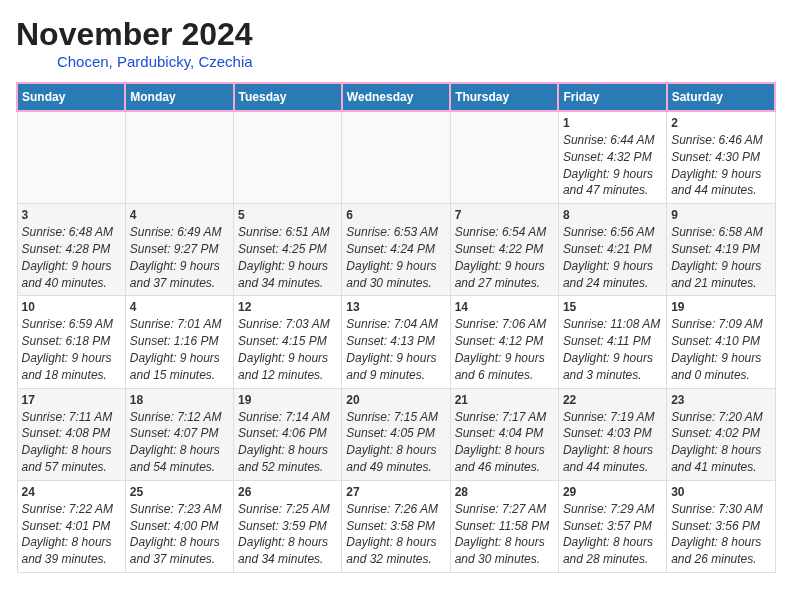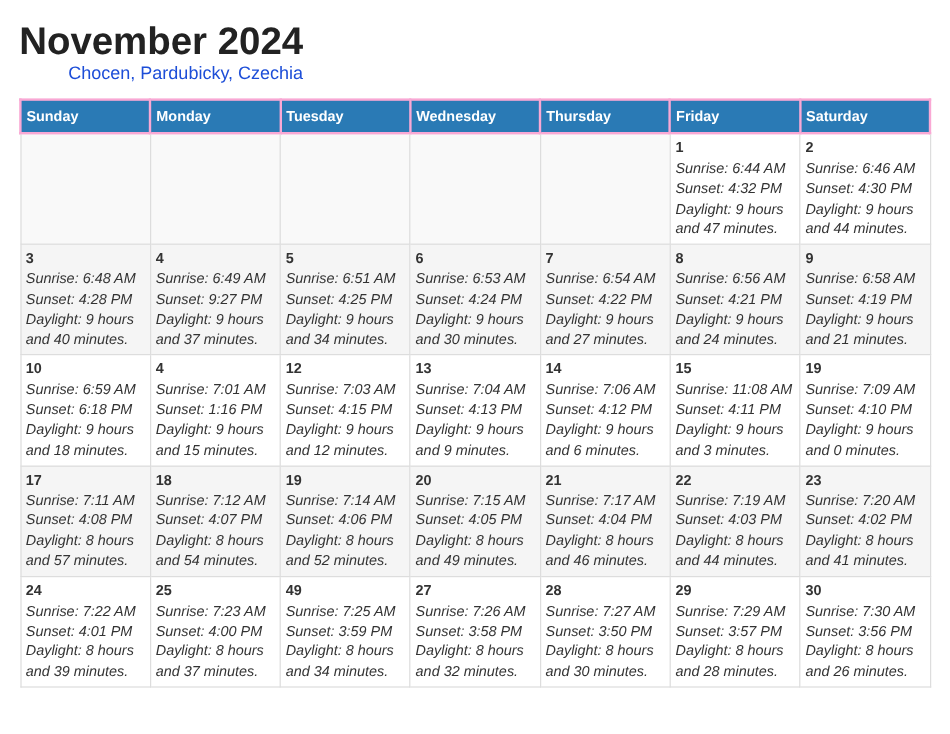--- a/index.html
+++ b/index.html
@@ -265,35 +265,35 @@
 Sunset: 4:01 PM
 Daylight: 8 hours and 39 minutes.</div>
         </td>
         <td>
           <span class="day-num">25</span>
           <div class="day-info">Sunrise: 7:23 AM
 Sunset: 4:00 PM
 Daylight: 8 hours and 37 minutes.</div>
         </td>
         <td>
-          <span class="day-num">49</span>
+          <span class="day-num">26</span>
           <div class="day-info">Sunrise: 7:25 AM
 Sunset: 3:59 PM
 Daylight: 8 hours and 34 minutes.</div>
         </td>
         <td>
           <span class="day-num">27</span>
           <div class="day-info">Sunrise: 7:26 AM
 Sunset: 3:58 PM
 Daylight: 8 hours and 32 minutes.</div>
         </td>
         <td>
           <span class="day-num">28</span>
           <div class="day-info">Sunrise: 7:27 AM
-Sunset: 3:50 PM
+Sunset: 11:58 PM
 Daylight: 8 hours and 30 minutes.</div>
         </td>
         <td>
           <span class="day-num">29</span>
           <div class="day-info">Sunrise: 7:29 AM
 Sunset: 3:57 PM
 Daylight: 8 hours and 28 minutes.</div>
         </td>
         <td>
           <span class="day-num">30</span>

